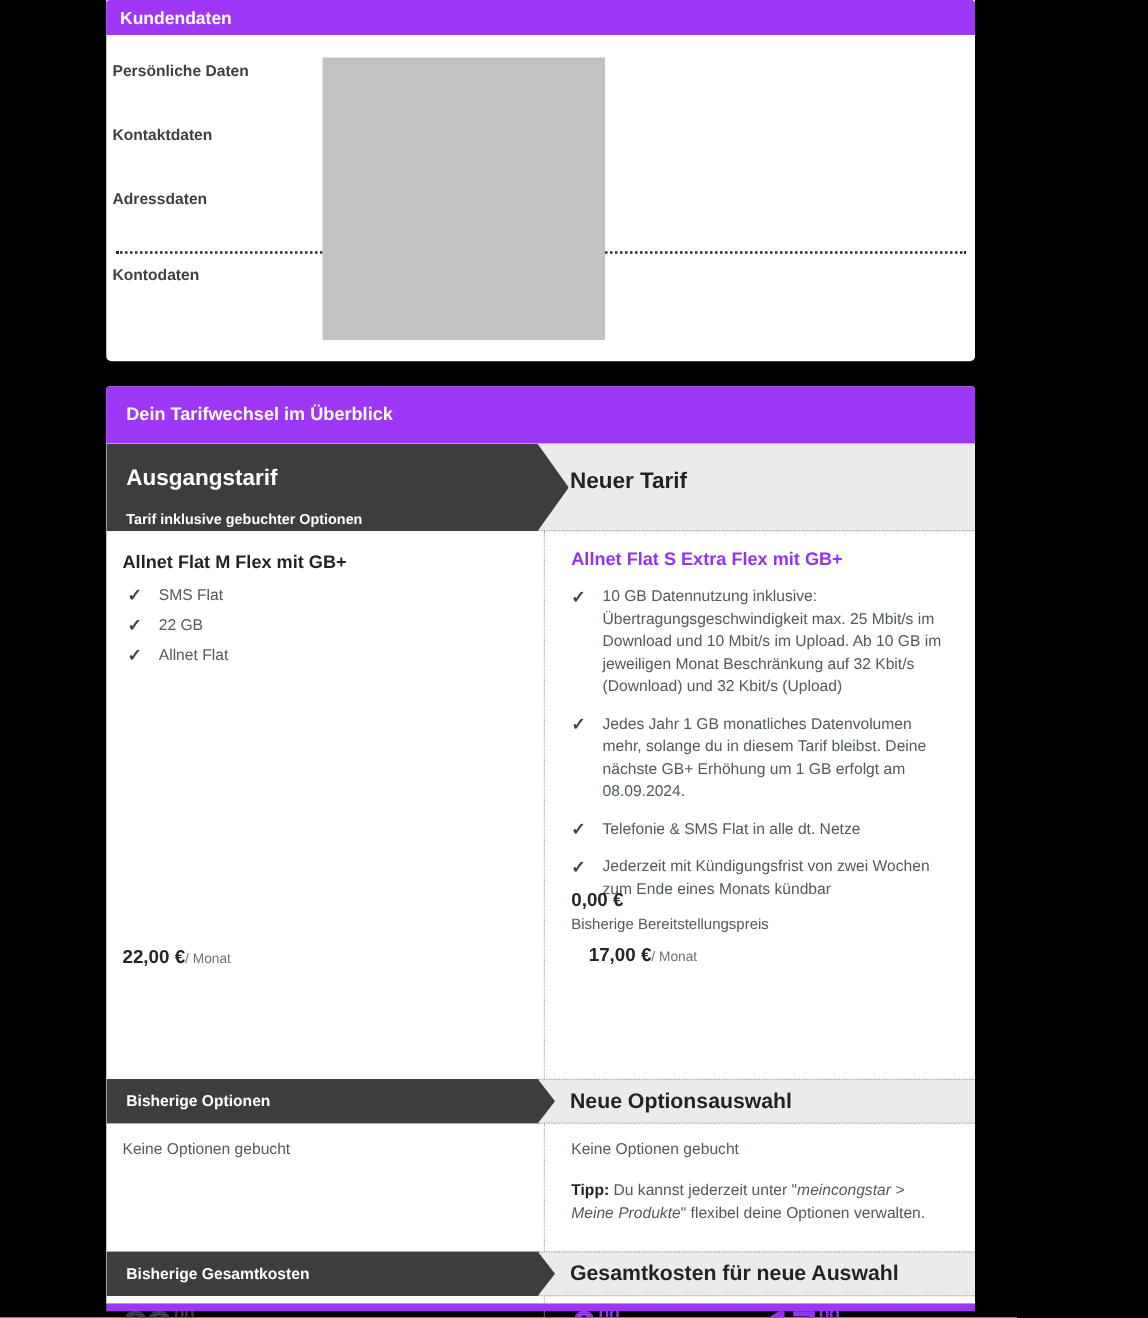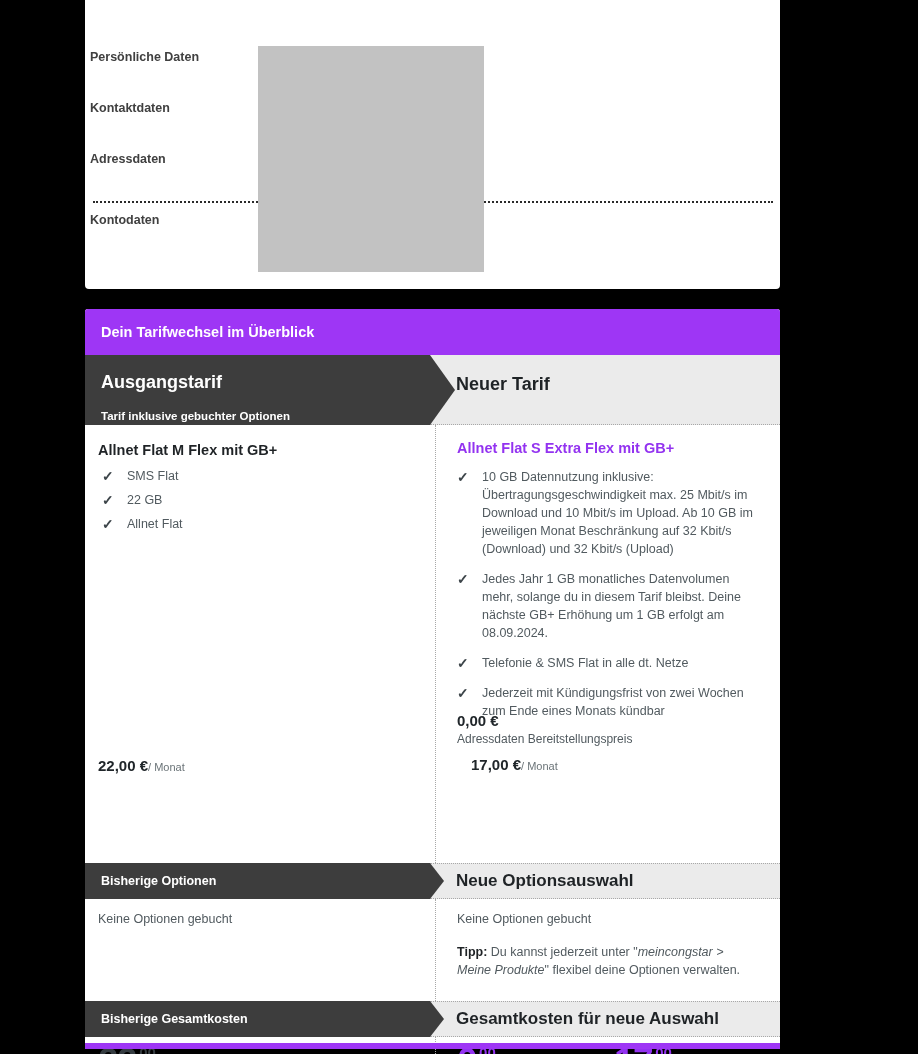--- a/index.html
+++ b/index.html
@@ -122,20 +122,23 @@
 
   #bottom-purple-bar {
     position:absolute; left:85px; top:1043px; width:695px; height:6px;
     background:#9e36f5;
   }
 </style>
 </head>
 <body>
 
 <div class="card" id="customer-card">
+  <div class="purple-header">
+    <span>Kundendaten</span>
+  </div>
   <div class="cust-label" style="top:50px">Persönliche Daten</div>
   <div class="cust-label" style="top:101px">Kontaktdaten</div>
   <div class="cust-label" style="top:152px">Adressdaten</div>
   <div id="cust-divider"></div>
   <div class="cust-label" style="top:213px">Kontodaten</div>
   <div id="redacted-box"></div>
 </div>
 
 <div class="card" id="overview-card">
 
@@ -189,21 +192,21 @@
             <span class="feature-text">Telefonie &amp; SMS Flat in alle dt. Netze</span>
           </li>
           <li>
             <span class="check-icon">✓</span>
             <span class="feature-text">Jederzeit mit Kündigungsfrist von zwei Wochen zum Ende eines Monats kündbar</span>
           </li>
         </ul>
       </div>
       <div class="setup-price">
         <div class="price-amount">0,00 €</div>
-        <div class="setup-label">Adressdaten Bereitstellungspreis</div>
+        <div class="setup-label">Bisherige Bereitstellungspreis</div>
       </div>
       <div class="new-monthly">
         <span class="price-amount">17,00 €</span><span class="price-suffix">/ Monat</span>
       </div>
     </div>
   </div>
 
   <div class="bar-row">
     <div class="bar-right">
       <span class="bar-label">Neue Optionsauswahl</span>

